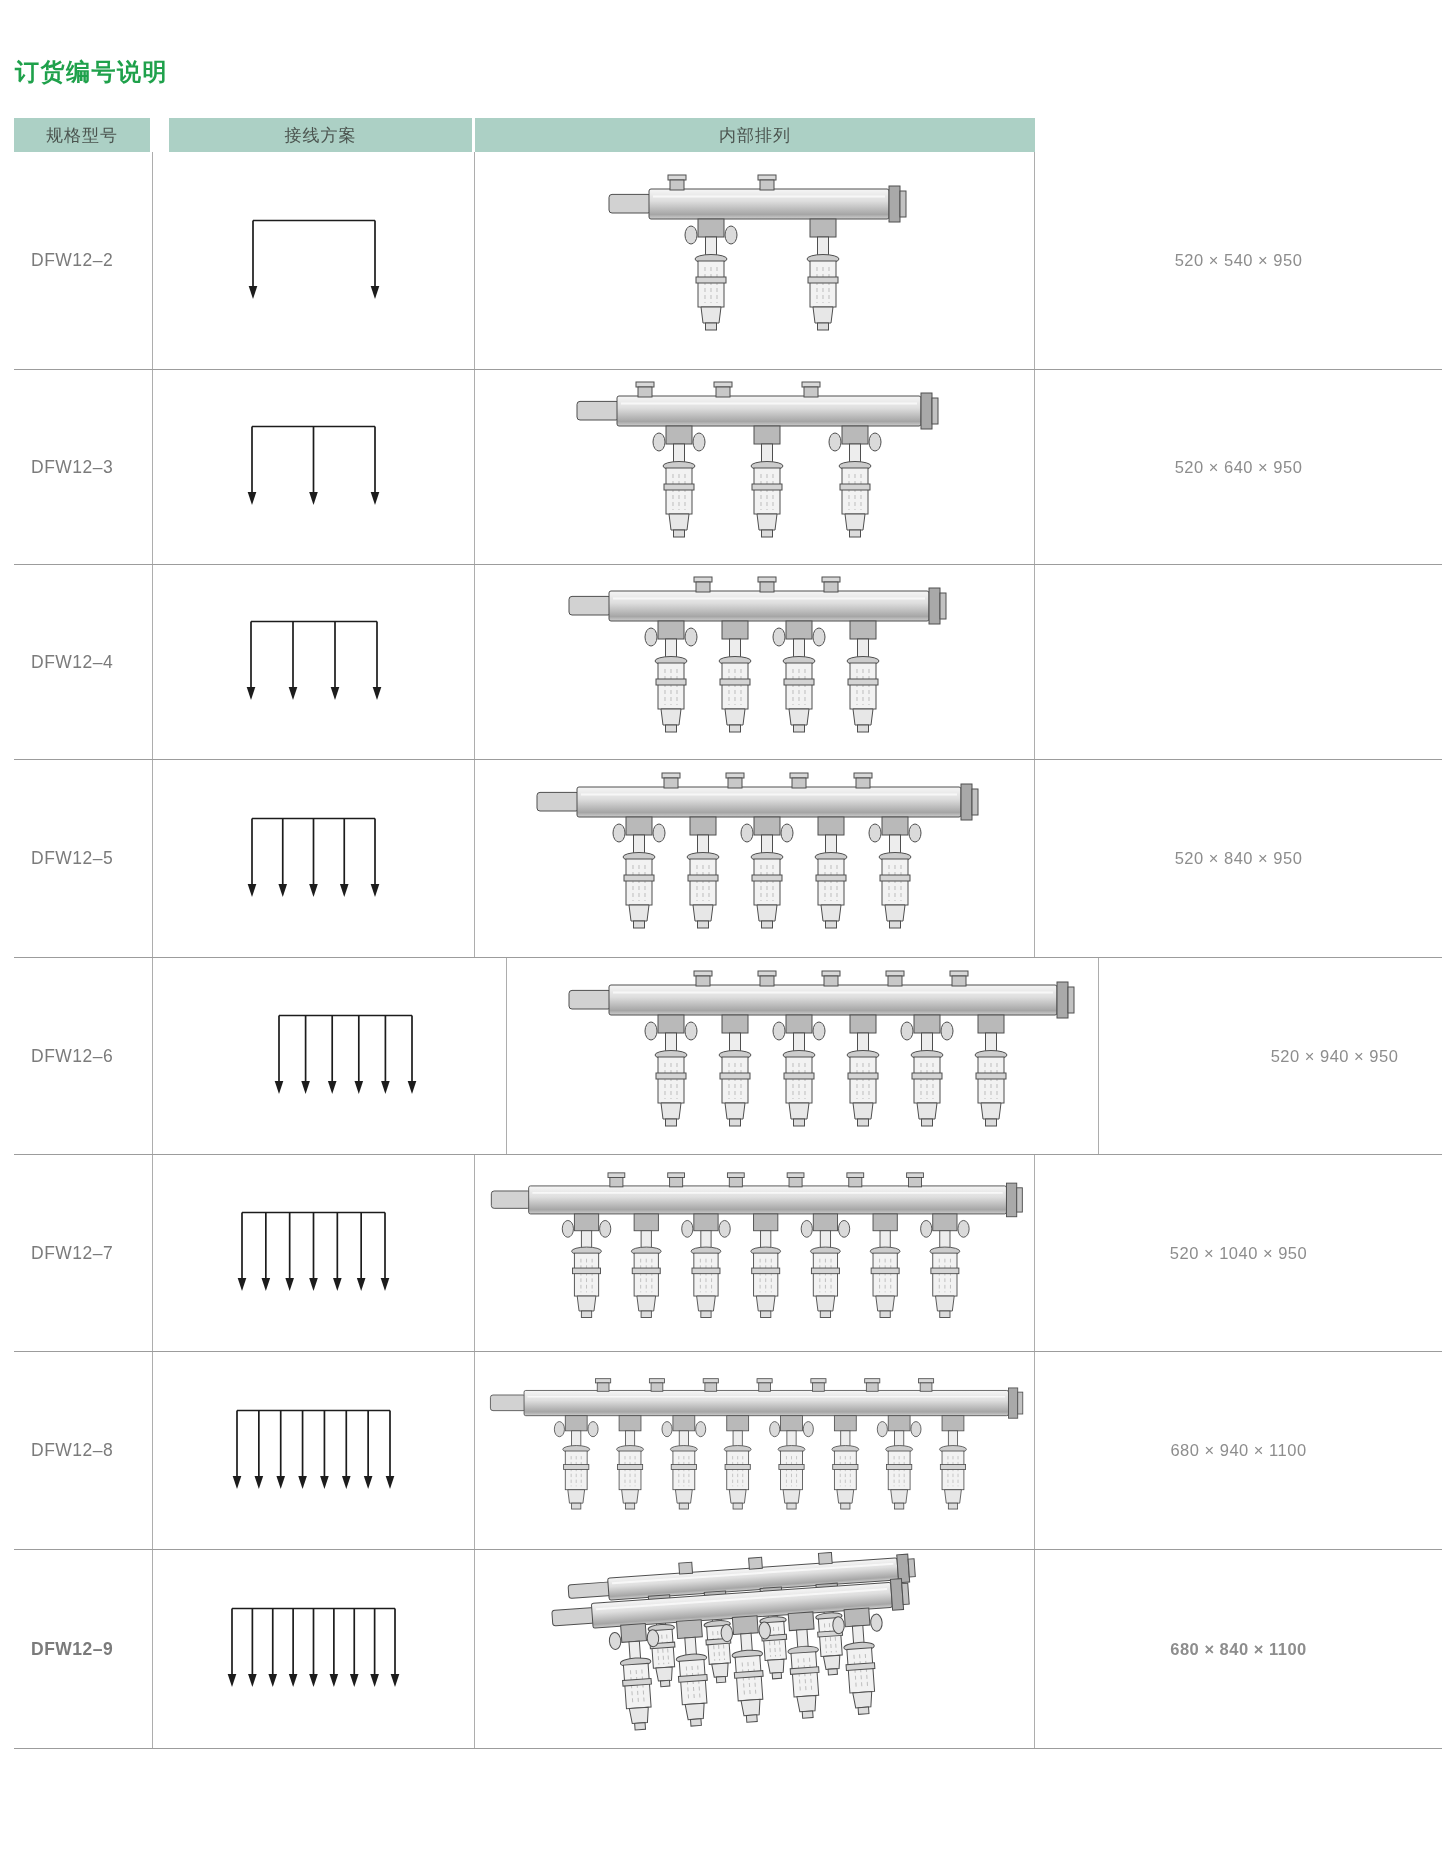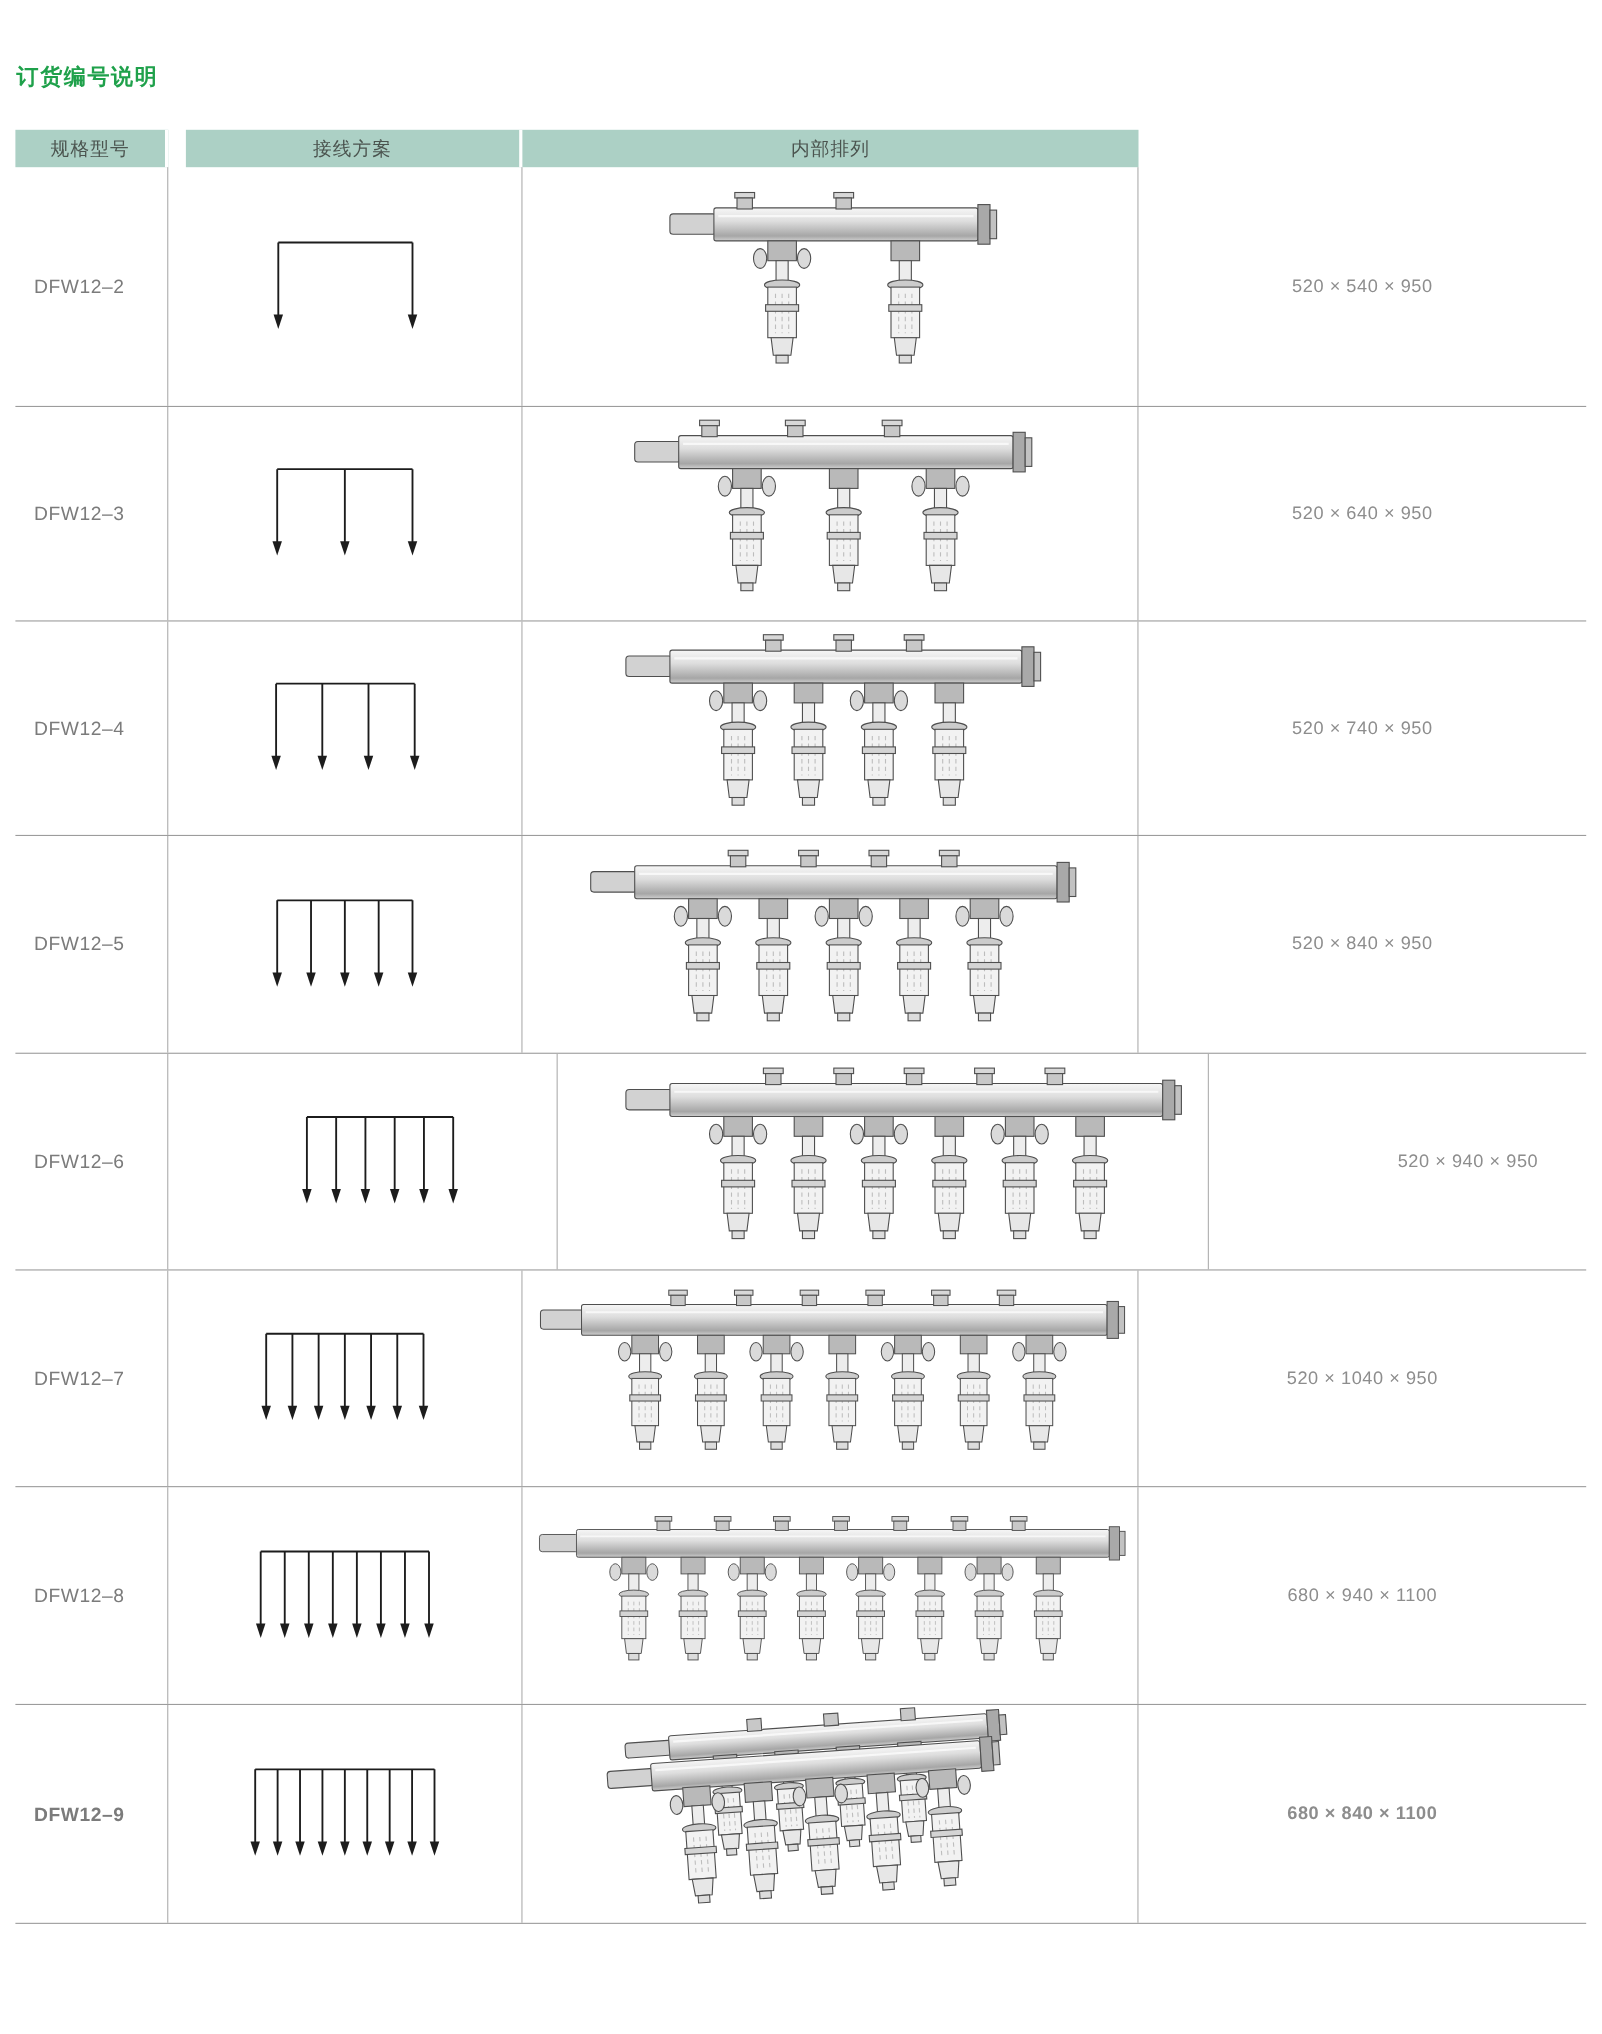--- a/index.html
+++ b/index.html
@@ -1,17 +1,17 @@
 <!DOCTYPE html>
 <html><head>
 <meta charset="utf-8">
 <style>
   html,body{margin:0;padding:0;background:#fff;}
   body{width:1456px;height:1849px;position:relative;font-family:"Liberation Sans",sans-serif;overflow:hidden;}
-  .page-title{position:absolute;left:15px;top:56px;margin:0;font-size:20px;font-weight:bold;letter-spacing:1.5px;}
+  .page-title{position:absolute;left:15px;top:56px;margin:0;font-size:24px;font-weight:bold;letter-spacing:1.5px;}
   .spec-table{position:absolute;left:14px;top:118px;width:1428px;}
   .thead,.trow{display:grid;grid-template-columns:139px 322px 560px 407px;}
   .thead{height:34px;}
   .th{display:flex;align-items:center;justify-content:center;font-size:17px;color:#4b544f;letter-spacing:1px;}
   .th:not(:last-child){border-right:3px solid #ffffff;}
   .trow{border-bottom:1px solid #9c9c9c;}
   .cell{display:flex;align-items:center;justify-content:center;overflow:hidden;}
   .cell.c1{justify-content:flex-start;padding-left:17px;font-size:17.5px;color:#7b7b7b;letter-spacing:0.5px;text-align:right;}
   .cell.c1,.cell.c2,.cell.c3{border-right:1px solid #adadad;}
   .cell.c4{font-size:16.5px;color:#8d8d8d;letter-spacing:0.5px;}
@@ -231,21 +231,20 @@
             <ellipse cx="304" cy="86" rx="16" ry="4.5" fill="#cccccc" stroke="#4f4f4f" stroke-width="1"></ellipse>
             <rect x="291" y="88" width="26" height="46" fill="#f2f2f2" stroke="#4f4f4f" stroke-width="1"></rect>
             <line x1="298" y1="94" x2="298" y2="130" stroke="#bdbdbd" stroke-width="1" stroke-dasharray="4 3"></line>
             <line x1="304" y1="94" x2="304" y2="130" stroke="#bdbdbd" stroke-width="1" stroke-dasharray="4 3"></line>
             <line x1="310" y1="94" x2="310" y2="130" stroke="#bdbdbd" stroke-width="1" stroke-dasharray="4 3"></line>
             <rect x="289" y="104" width="30" height="6" fill="#d4d4d4" stroke="#4f4f4f" stroke-width="1"></rect>
             <path d="M 294 134 L 314 134 L 312 150 L 296 150 Z" fill="#e7e7e7" stroke="#4f4f4f" stroke-width="1"></path>
             <rect x="298.5" y="150" width="11" height="7" fill="#dcdcdc" stroke="#4f4f4f" stroke-width="1"></rect>
           </svg>
         </div>
-        <div class="cell c4">520 × 740 × 950</div>
       </div>
       <div class="trow" style="height: 197px; border-bottom-color: rgb(156, 156, 156);">
         <div class="cell c1">DFW12–5</div>
         <div class="cell c2">
           <svg width="133" height="84" viewBox="0 0 133 84">
             <line x1="5" y1="1.5" x2="128" y2="1.5" stroke="#1c1c1c" stroke-width="1.7"></line>
             <line x1="5" y1="1.5" x2="5" y2="69" stroke="#1c1c1c" stroke-width="1.7"></line>
             <polygon points="0.7000000000000002,67 9.3,67 5,80" fill="#1c1c1c"></polygon>
             <line x1="35.75" y1="1.5" x2="35.75" y2="69" stroke="#1c1c1c" stroke-width="1.7"></line>
             <polygon points="31.45,67 40.05,67 35.75,80" fill="#1c1c1c"></polygon>

